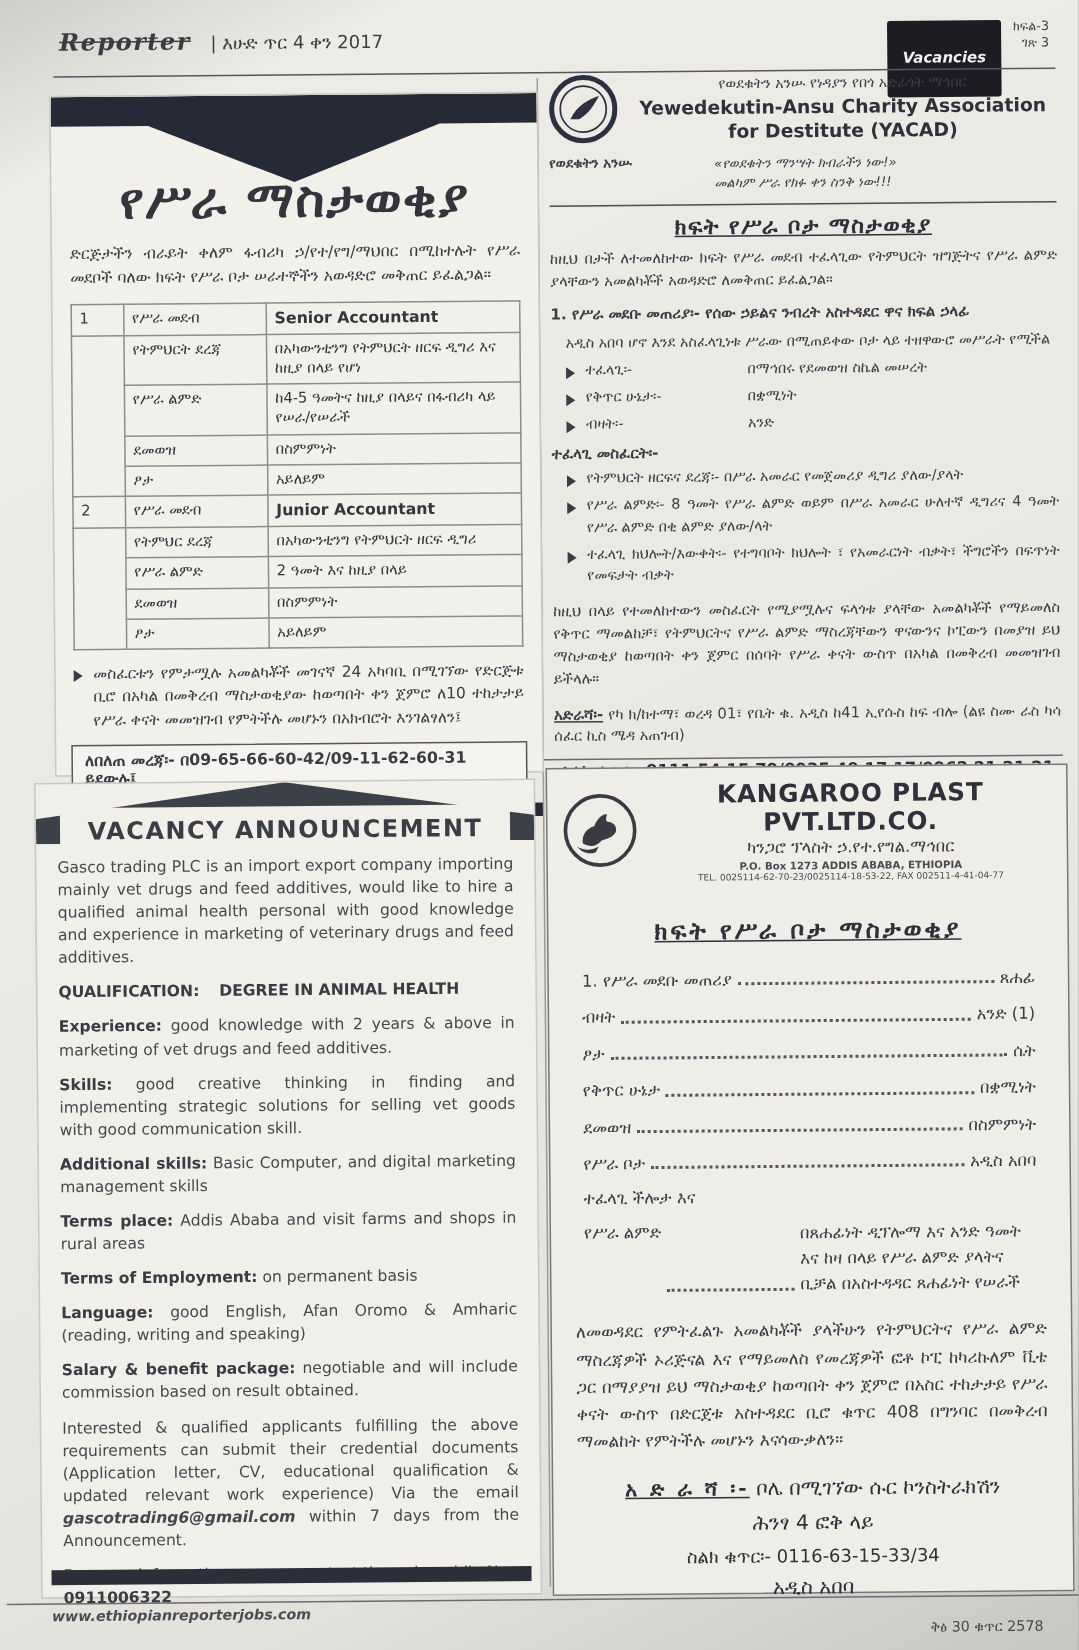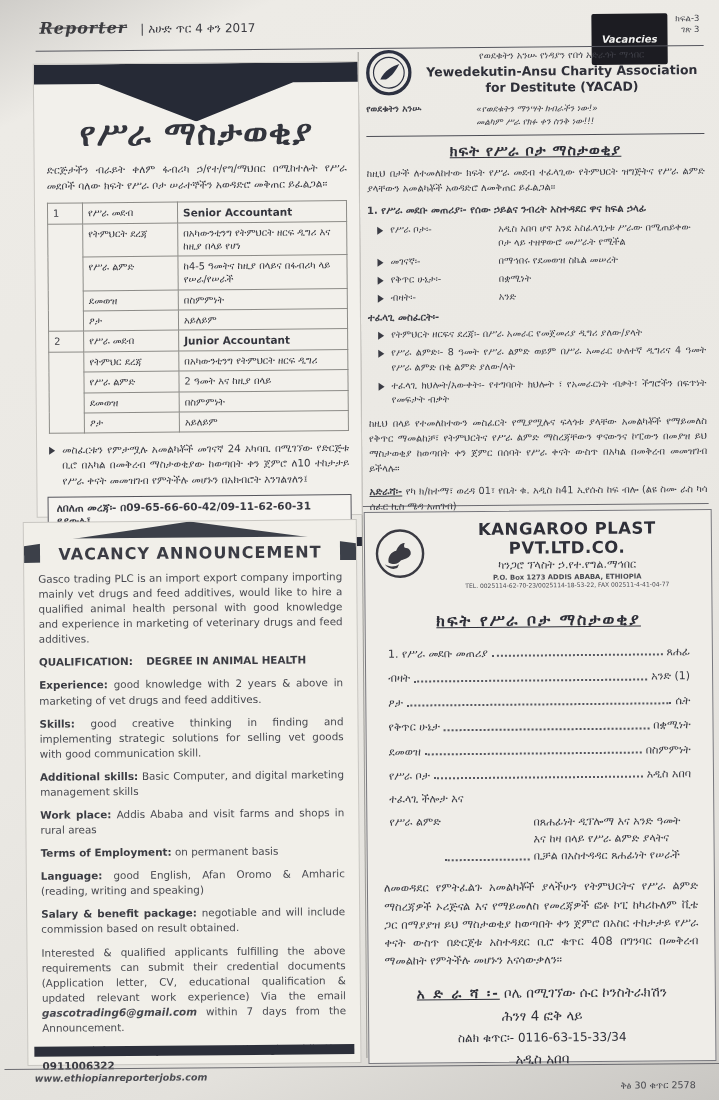--- a/index.html
+++ b/index.html
@@ -220,25 +220,24 @@
         <span>«የወደቁትን ማንሣት ክብራችን ነው!»</span><br>
         <span>መልካም ሥራ የክፉ ቀን ስንቅ ነው!!!</span>
       </span>
     </div>
     <div class="ad2-rule"></div>
     <div class="ad2-title">ክፍት የሥራ ቦታ ማስታወቂያ</div>
     <div class="ad2-intro justif">ከዚህ በታች ለተመለከተው ክፍት የሥራ መደብ ተፈላጊው የትምህርት ዝግጅትና የሥራ ልምድ ያላቸውን አመልካቾች አወዳድሮ ለመቅጠር ይፈልጋል።</div>
     <div class="ad2-pos">1. የሥራ መደቡ መጠሪያ፡- የሰው ኃይልና ንብረት አስተዳደር ዋና ክፍል ኃላፊ</div>
     <div class="ad2-dl">
       <div class="row">
-        <span class="lb tri">የሥራ ቦታ፡-</span>
         <span class="vl">አዲስ አበባ ሆኖ እንደ አስፈላጊነቱ ሥራው በሚጠይቀው ቦታ ላይ ተዘዋውሮ መሥራት የሚችል</span>
       </div>
       <div class="row">
-        <span class="lb tri">መገናኛ፡-</span>
+        <span class="lb tri">ተፈላጊ፡-</span>
         <span class="vl">በማኅበሩ የደመወዝ ስኬል መሠረት</span>
       </div>
       <div class="row">
         <span class="lb tri">የቅጥር ሁኔታ፡-</span>
         <span class="vl">በቋሚነት</span>
       </div>
       <div class="row">
         <span class="lb tri">ብዛት፡-</span>
         <span class="vl">አንድ</span>
       </div>
@@ -271,21 +270,21 @@
       <p>
         <b>Experience:</b> <span>good knowledge with 2 years &amp; above in marketing of vet drugs and feed additives.</span>
       </p>
       <p>
         <b>Skills:</b> <span>good creative thinking in finding and implementing strategic solutions for selling vet goods with good communication skill.</span>
       </p>
       <p>
         <b>Additional skills:</b> <span>Basic Computer, and digital marketing management skills</span>
       </p>
       <p>
-        <b>Work place:</b> <span>Addis Ababa and visit farms and shops in rural areas</span>
+        <b>Terms place:</b> <span>Addis Ababa and visit farms and shops in rural areas</span>
       </p>
       <p>
         <b>Terms of Employment:</b> <span>on permanent basis</span>
       </p>
       <p>
         <b>Language:</b> <span>good English, Afan Oromo &amp; Amharic (reading, writing and speaking)</span>
       </p>
       <p>
         <b>Salary &amp; benefit package:</b> <span>negotiable and will include commission based on result obtained.</span>
       </p>

